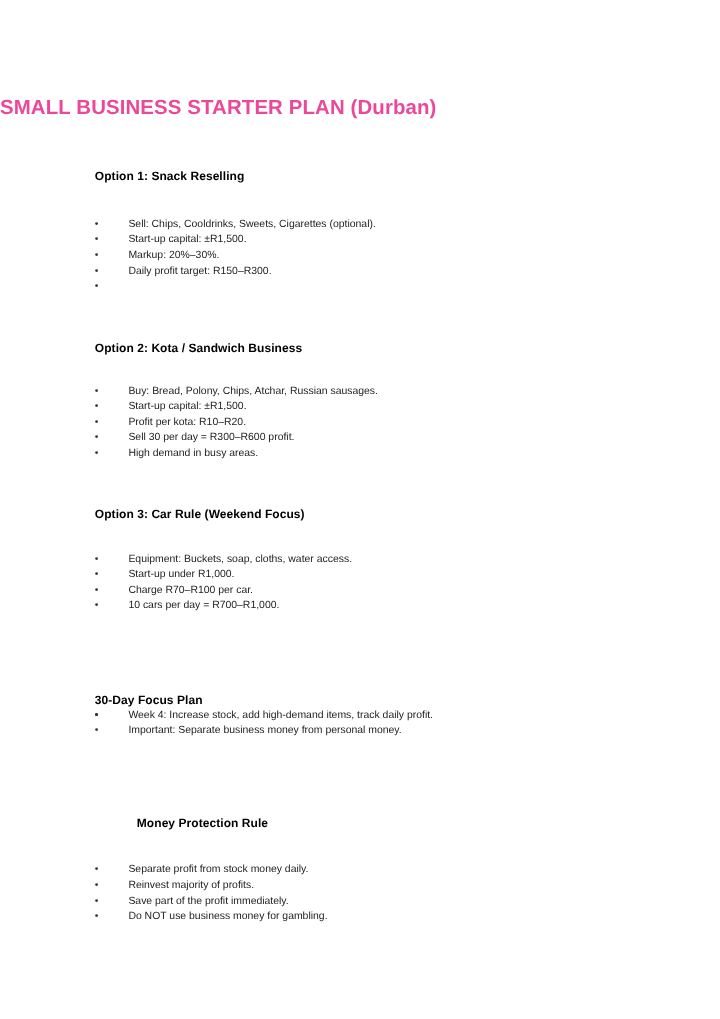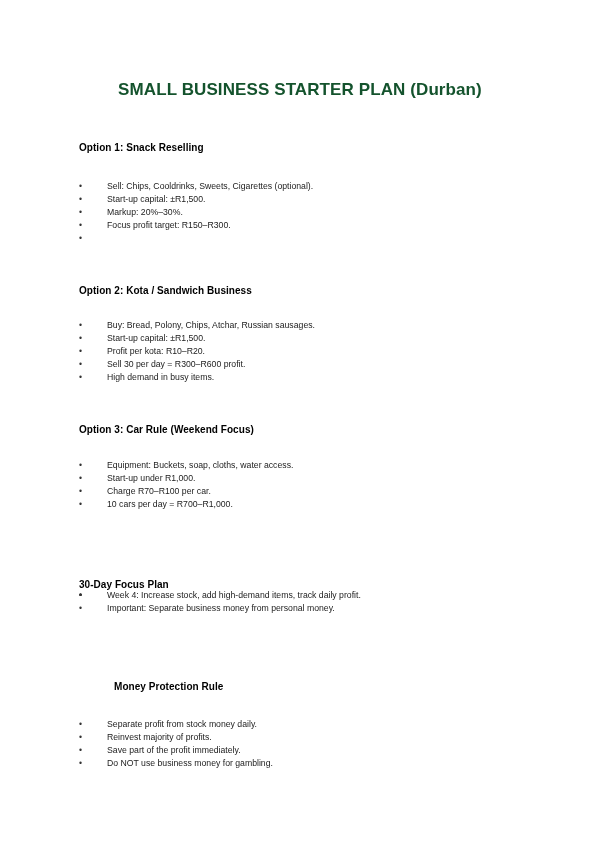--- a/index.html
+++ b/index.html
@@ -22,25 +22,24 @@
     height: 849px;
     background: #ffffff;
     box-sizing: border-box;
   }
 
   .doc-title {
     position: absolute;
     left: 0;
     top: 80px;
     width: 600px;
-    text-align: center;
     font-size: 17px;
     font-weight: bold;
     letter-spacing: 0.1px;
-    color: #14532d;
+    color: #ec4899;
     margin: 0;
   }
 
   .section {
     position: absolute;
     left: 79px;
     width: 470px;
   }
 
   .section-heading {
@@ -99,31 +98,31 @@
 
 <div class="page">
 
   <h1 class="doc-title">SMALL BUSINESS STARTER PLAN (Durban)</h1>
 
   <h2 class="section section-heading" id="section-option1">Option 1: Snack Reselling</h2>
   <ul class="section bullets" id="list-option1">
       <li><span class="bullet-dot">•</span><span>Sell: Chips, Cooldrinks, Sweets, Cigarettes (optional).</span></li>
       <li><span class="bullet-dot">•</span><span>Start-up capital: ±R1,500.</span></li>
       <li><span class="bullet-dot">•</span><span>Markup: 20%–30%.</span></li>
-      <li><span class="bullet-dot">•</span><span>Focus profit target: R150–R300.</span></li>
+      <li><span class="bullet-dot">•</span><span>Daily profit target: R150–R300.</span></li>
       <li><span class="bullet-dot">•</span></li>
     </ul>
 
   <h2 class="section section-heading" id="section-option2">Option 2: Kota / Sandwich Business</h2>
   <ul class="section bullets" id="list-option2">
       <li><span class="bullet-dot">•</span><span>Buy: Bread, Polony, Chips, Atchar, Russian sausages.</span></li>
       <li><span class="bullet-dot">•</span><span>Start-up capital: ±R1,500.</span></li>
       <li><span class="bullet-dot">•</span><span>Profit per kota: R10–R20.</span></li>
       <li><span class="bullet-dot">•</span><span>Sell 30 per day = R300–R600 profit.</span></li>
-      <li><span class="bullet-dot">•</span><span>High demand in busy items.</span></li>
+      <li><span class="bullet-dot">•</span><span>High demand in busy areas.</span></li>
     </ul>
 
   <h2 class="section section-heading" id="section-option3">Option 3: Car Rule (Weekend Focus)</h2>
   <ul class="section bullets" id="list-option3">
       <li><span class="bullet-dot">•</span><span>Equipment: Buckets, soap, cloths, water access.</span></li>
       <li><span class="bullet-dot">•</span><span>Start-up under R1,000.</span></li>
       <li><span class="bullet-dot">•</span><span>Charge R70–R100 per car.</span></li>
       <li><span class="bullet-dot">•</span><span>10 cars per day = R700–R1,000.</span></li>
     </ul>
 

